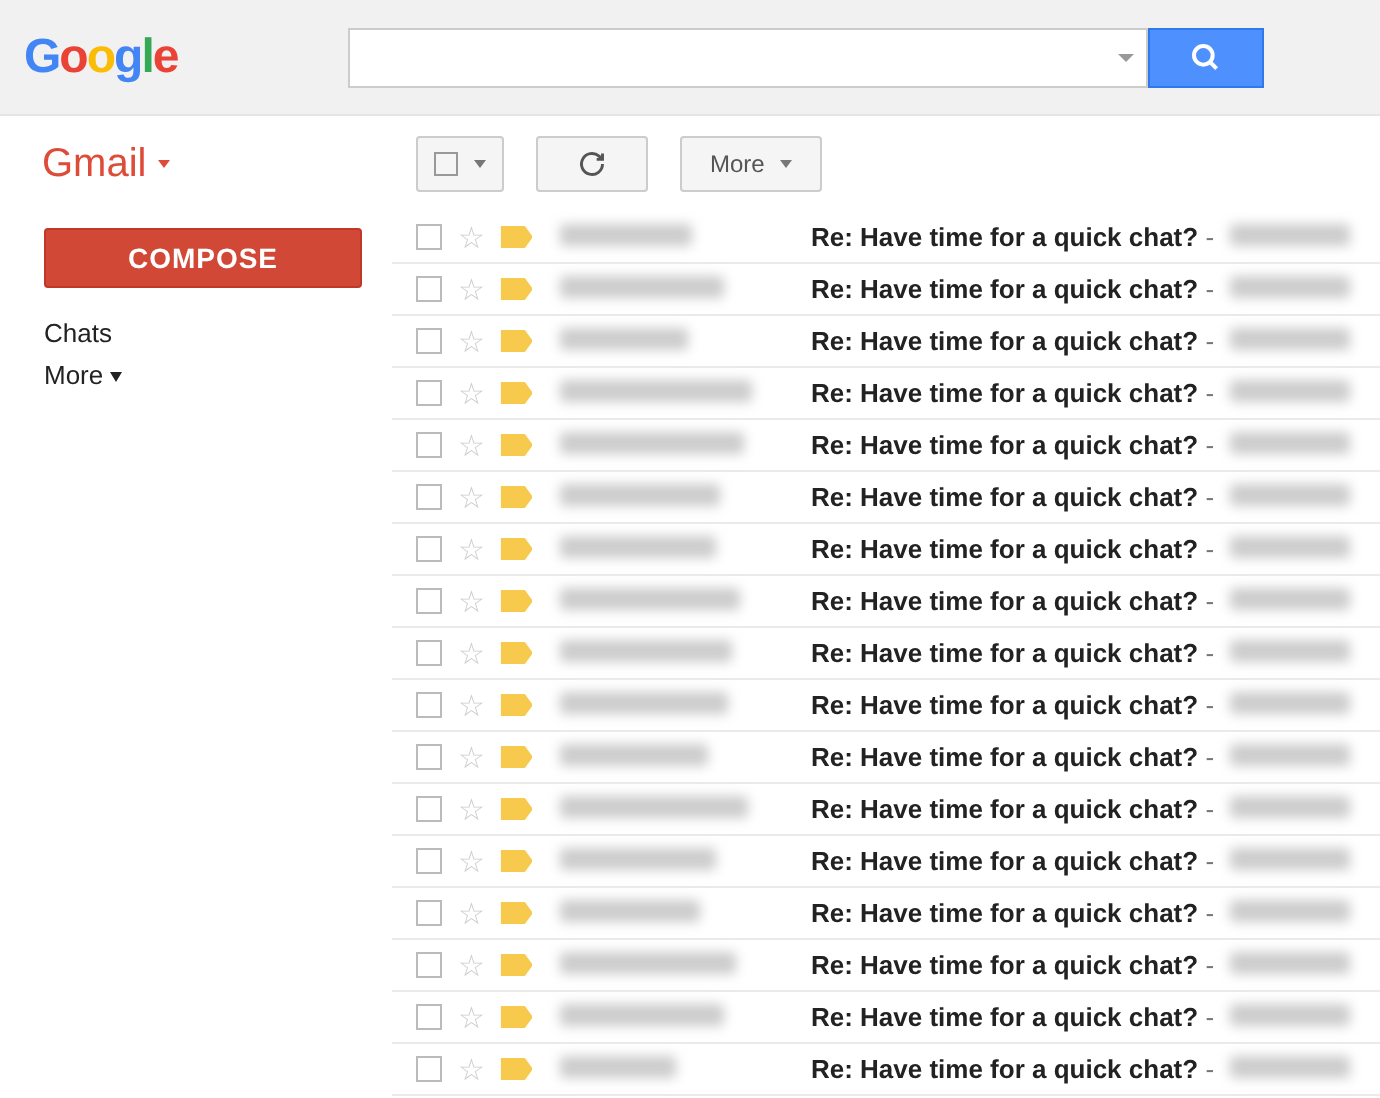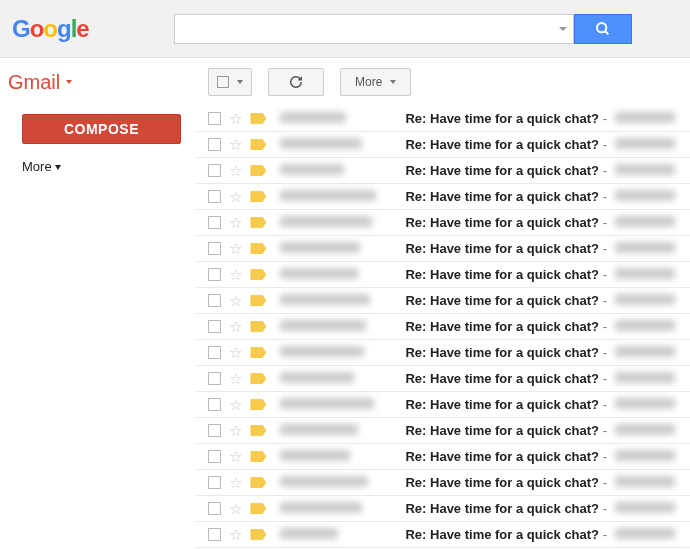--- a/index.html
+++ b/index.html
@@ -5,21 +5,21 @@
     * { margin: 0; padding: 0; box-sizing: border-box; font-family: Arial, sans-serif; }
     body { width: 690px; height: 549px; overflow: hidden; background: #fff; }
     .header { height: 58px; background: #f1f1f1; border-bottom: 1px solid #e5e5e5; display: flex; align-items: center; padding: 0 15px 0 12px; }
     .logo { font-size: 24px; font-weight: bold; margin-right: 85px; letter-spacing: -1px; }
     .logo .b { color: #4285f4; } .logo .r { color: #ea4335; } .logo .y { color: #fbbc05; } .logo .g { color: #34a853; }
     .search-wrap { display: flex; align-items: center; }
     .search-box { width: 400px; height: 30px; border: 1px solid #ccc; background: #fff; position: relative; }
     .search-dd { position: absolute; right: 6px; top: 50%; transform: translateY(-50%); width: 0; height: 0; border-left: 4px solid transparent; border-right: 4px solid transparent; border-top: 4px solid #999; }
     .search-btn { width: 58px; height: 30px; background: #4d90fe; border: 1px solid #3079ed; display: flex; align-items: center; justify-content: center; }
     .toolbar-row { height: 48px; display: flex; align-items: center; }
-    .app-title { width: 196px; padding-left: 8px; color: #dd4b39; font-size: 20px; display: flex; align-items: center; gap: 6px; }
+    .app-title { width: 196px; padding-left: 21px; color: #dd4b39; font-size: 20px; display: flex; align-items: center; gap: 6px; }
     .app-title .caret { width: 0; height: 0; border-left: 3px solid transparent; border-right: 3px solid transparent; border-top: 4px solid #dd4b39; }
     .toolbar { display: flex; gap: 16px; padding-left: 12px; }
     .tb-btn { height: 28px; border: 1px solid #ccc; border-radius: 2px; background: #f5f5f5; display: flex; align-items: center; justify-content: center; padding: 0 14px; font-size: 12px; color: #555; gap: 8px; }
     .tb-check { width: 12px; height: 12px; border: 1px solid #999; }
     .tb-caret { width: 0; height: 0; border-left: 3px solid transparent; border-right: 3px solid transparent; border-top: 4px solid #777; }
     .main { display: flex; }
     .sidebar { width: 196px; padding-top: 8px; }
     .compose { margin: 0 15px 12px 22px; background: #d14836; color: #fff; font-weight: bold; font-size: 14px; letter-spacing: 0.5px; height: 30px; display: flex; align-items: center; justify-content: center; border: 1px solid #c13828; border-radius: 2px; }
     .nav-item { padding: 3px 15px 3px 22px; font-size: 13px; color: #222; display: flex; align-items: center; justify-content: space-between; }
     .nav-item.active { color: #dd4b39; font-weight: bold; border-left: 4px solid #dd4b39; padding-left: 18px; }
@@ -78,20 +78,23 @@
       <span class="tb-caret"></span>
     </div>
   </div>
 </div>
 
 <div class="main">
   <div class="sidebar">
     <div class="compose">COMPOSE</div>
     <div id="nav">
         <div class="nav-item">
+          <span>Chats</span>
+        </div>
+        <div class="nav-item">
           <span>More<span class="more-caret"></span></span>
         </div>
       </div>
   </div>
   <div class="mail-list" id="mail">
       <div class="mail-row">
         <span class="m-check"></span>
         <span class="m-star">☆</span>
         <span class="m-tag"></span>
         <span class="m-sender"><span class="blur" style="width:66px;height:11px;"></span></span>

